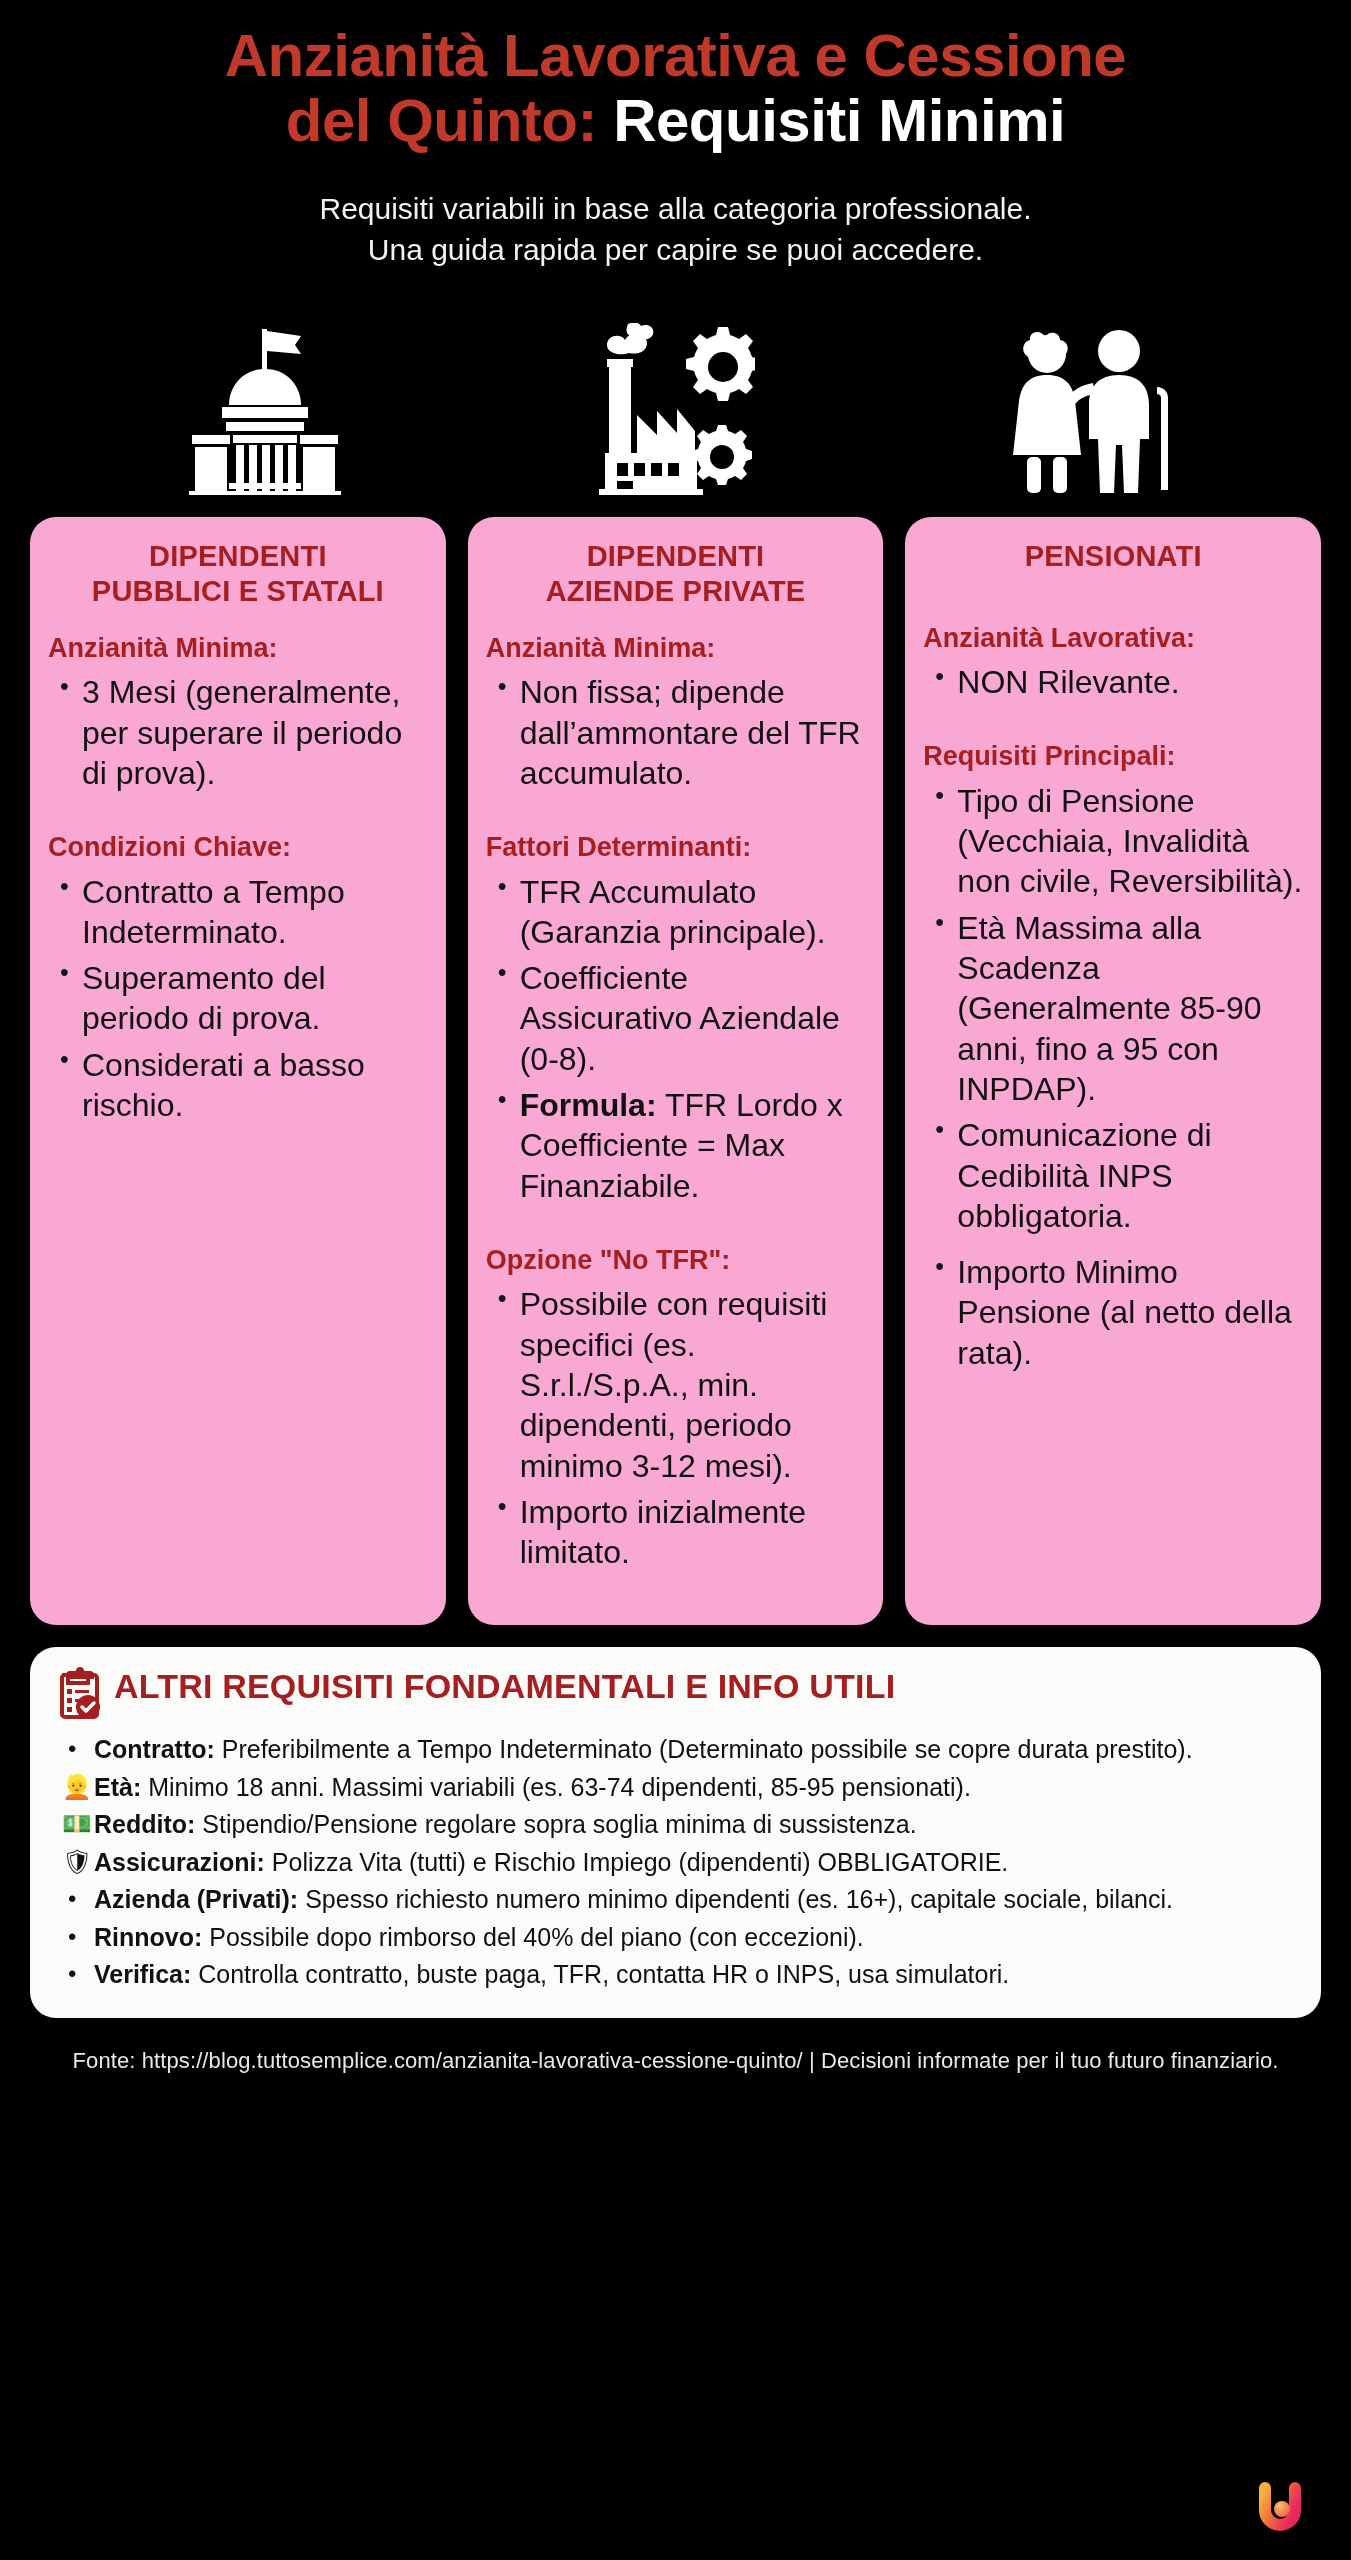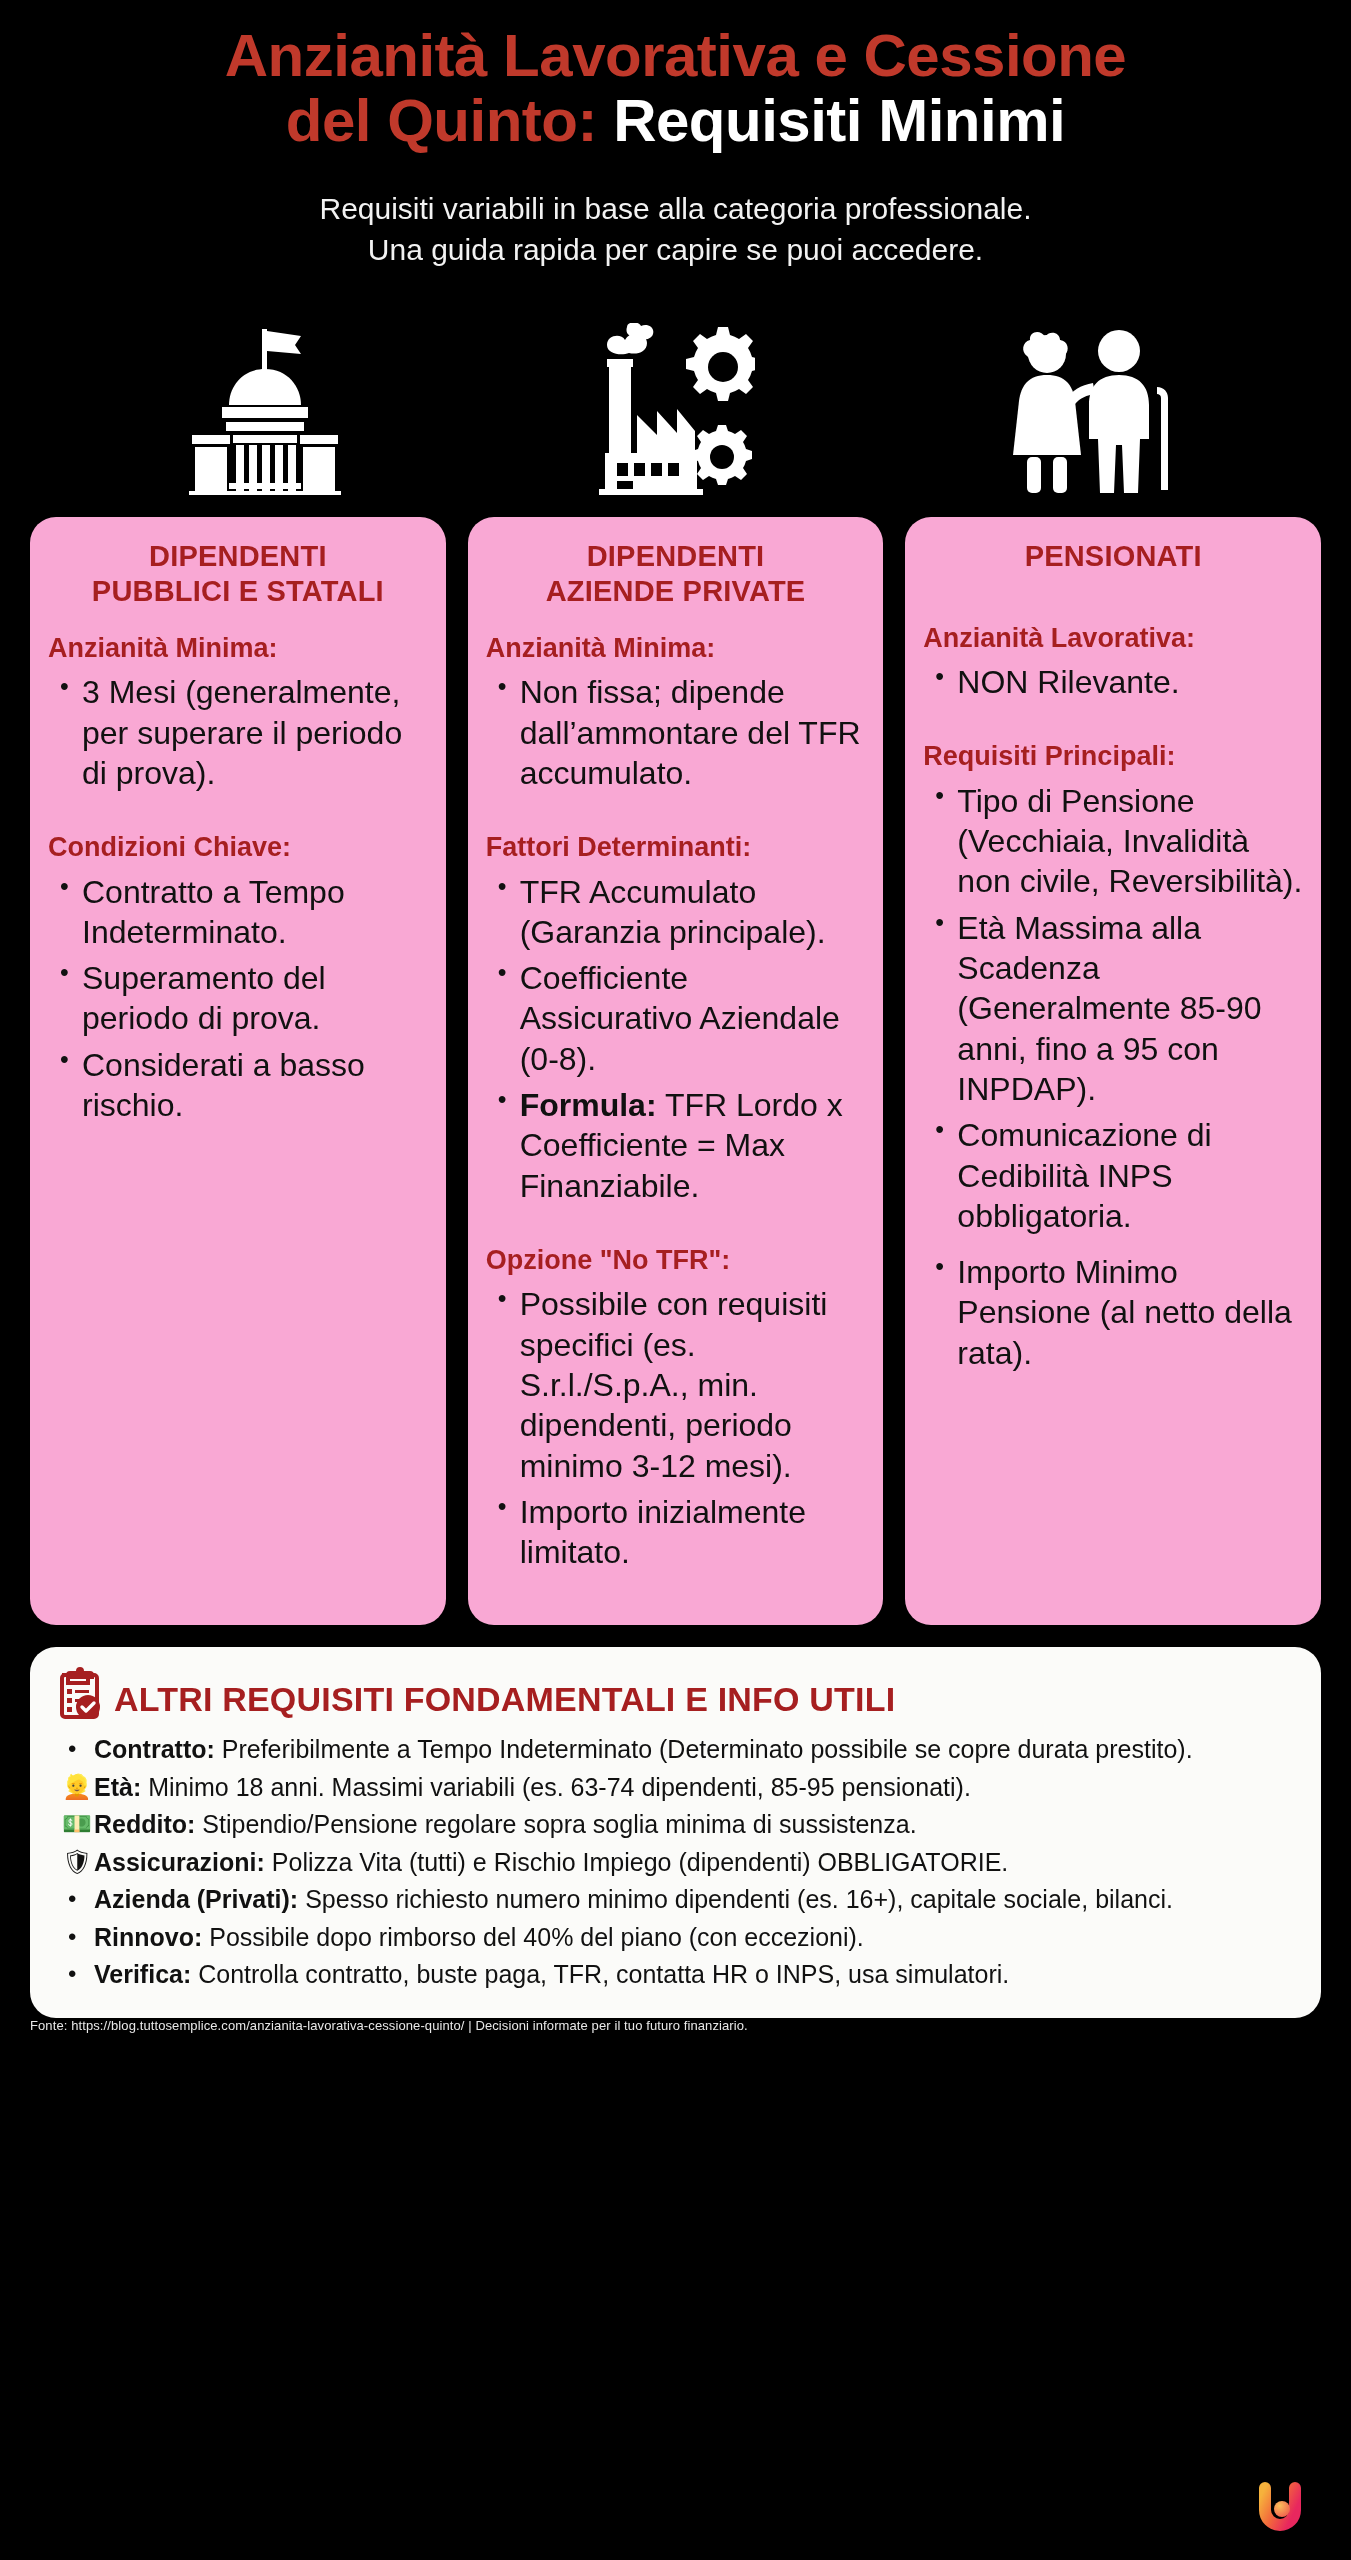--- a/index.html
+++ b/index.html
@@ -109,21 +109,21 @@
   
   .bottom-panel {
     margin:22px 30px 0 30px;
     background:#fbfbf9;
     border-radius:26px;
     padding:20px 26px 22px 26px;
     color:#111;
   }
   .bp-head {
     display:flex;
-    align-items:flex-end;
+    align-items:flex-start;
     gap:14px;
     margin-bottom:14px;
   }
   .bp-head-title {
     color:#A61F20;
     font-size:34px;
     font-weight:bold;
     letter-spacing:0.2px;
   }
   ul.bp-list { list-style:none; margin:0; padding:0; }
@@ -139,21 +139,23 @@
     left:6px;
     top:0px;
     font-size:24px;
     line-height:1.30;
   }
   ul.bp-list li .bmark.dot { left:12px; }
   ul.bp-list li b { font-weight:bold; }
 
   
   .footer {
-    font-size:13px;
+    margin-top:30px;
+    text-align:center;
+    font-size:22px;
     color:#e8e8e8;
     padding:0 30px;
     letter-spacing:0.1px;
   }
   .logo-wrap {
     position:absolute;
     right:40px;
     bottom:22px;
     width:62px;
     height:62px;

